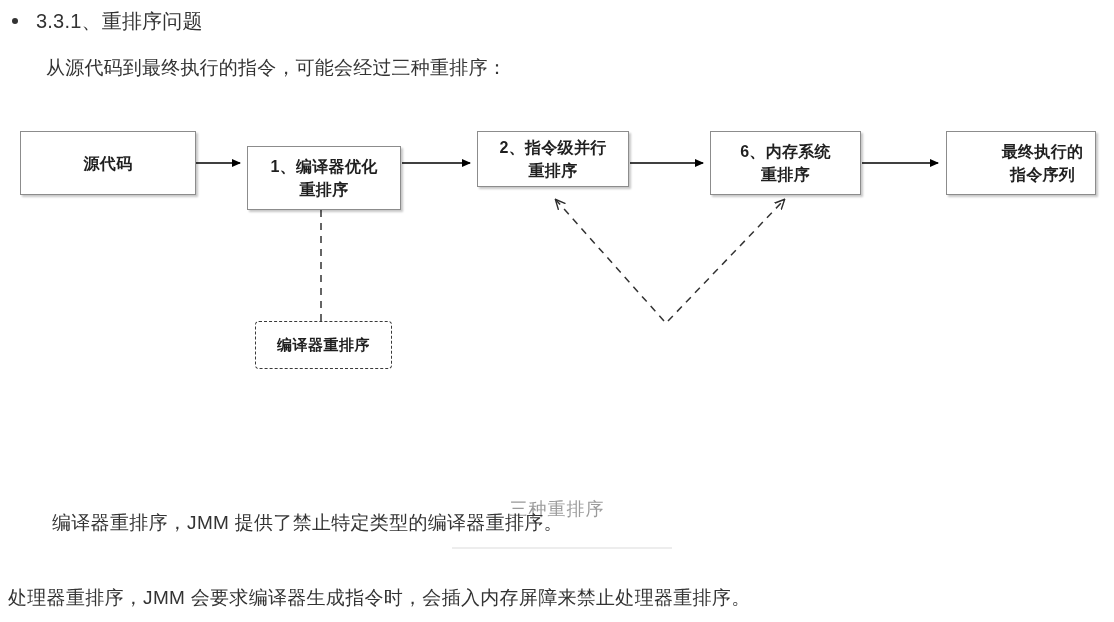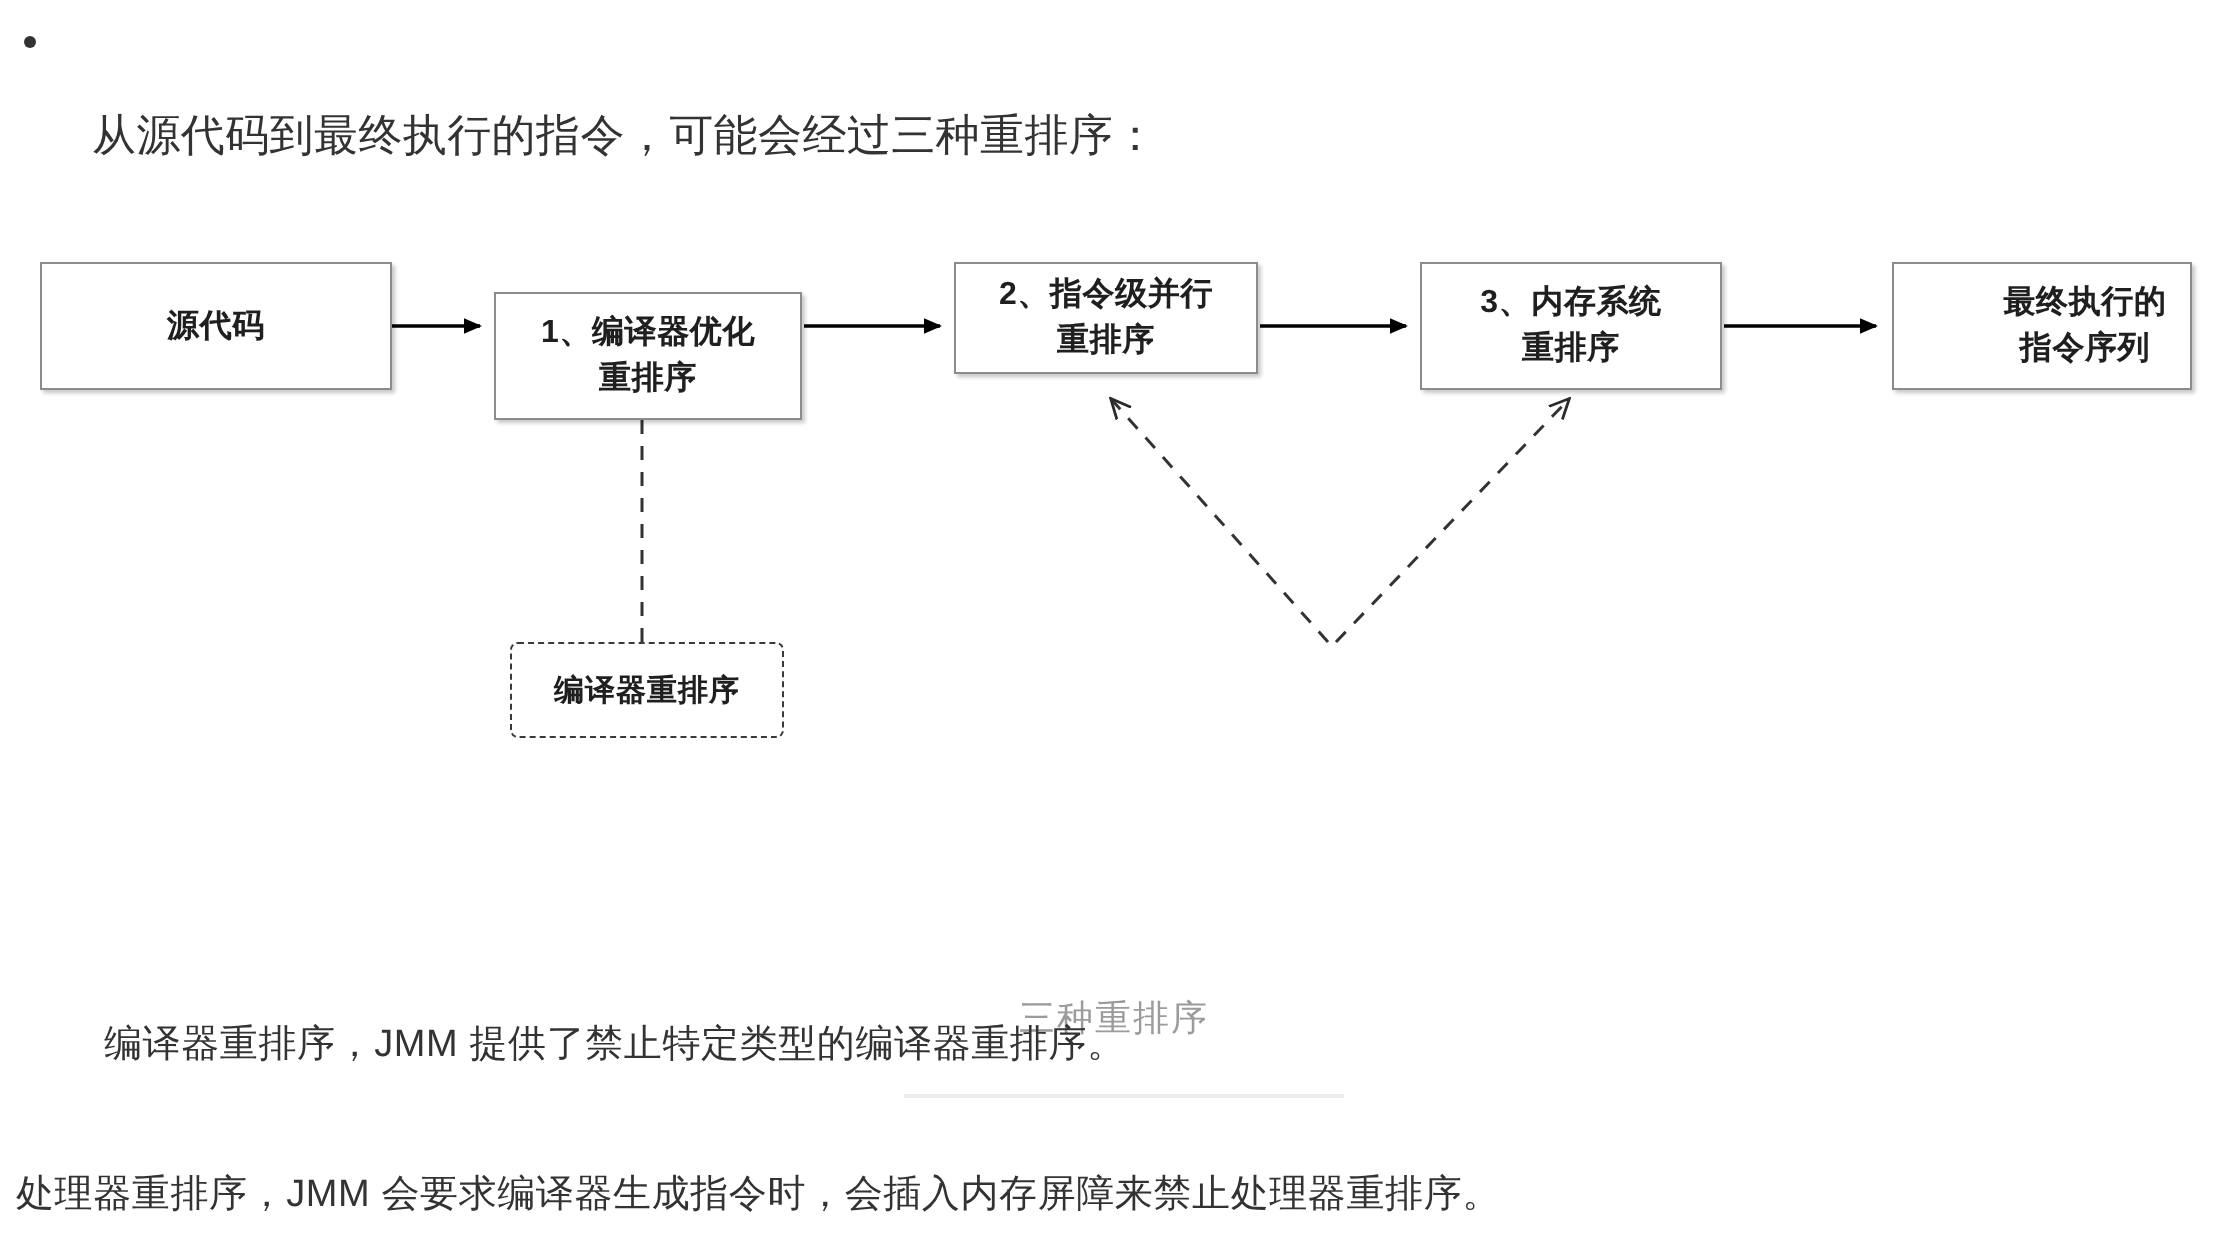--- a/index.html
+++ b/index.html
@@ -38,21 +38,21 @@
   .heading-text {
     font-size: 20px;
     line-height: 30px;
     color: #333333;
     letter-spacing: 0.2px;
   }
   .intro-text {
     position: absolute;
     left: 46px;
     top: 53px;
-    font-size: 22px;
+    font-size: 19px;
     line-height: 30px;
     color: #333333;
     letter-spacing: 0.2px;
     white-space: nowrap;
   }
 
   
   .diagram {
     position: absolute;
     left: 0;
@@ -129,20 +129,21 @@
     white-space: nowrap;
   }
   .para-1 { top: 508px; margin-left: 44px; }
   .para-2 { top: 583px; }
 </style>
 </head>
 <body>
 
 <div class="bullet-line">
   <span class="bullet-dot"></span>
+  <span class="heading-text">3.3.1、重排序问题</span>
 </div>
 
 <div class="intro-text">从源代码到最终执行的指令，可能会经过三种重排序：</div>
 
 <div class="diagram">
 
   <svg width="1114" height="350">
     <defs>
       <marker id="arrowSolid" markerWidth="9" markerHeight="9" refX="8" refY="4.5" orient="auto" markerUnits="userSpaceOnUse">
         <path d="M0,0.6 L9,4.5 L0,8.4 Z" fill="#000000"></path>
@@ -174,21 +175,21 @@
     <span>1、编译器优化
 重排序</span>
   </div>
 
   <div class="node" style="left:477px; top:26px; width:152px; height:56px;">
     <span>2、指令级并行
 重排序</span>
   </div>
 
   <div class="node" style="left:710px; top:26px; width:151px; height:64px;">
-    <span>3、内存系统
+    <span>6、内存系统
 重排序</span>
   </div>
 
   <div class="node" style="left:946px; top:26px; width:150px; height:64px;padding-left:43px;">
     <span>最终执行的
 指令序列</span>
   </div>
 
   <div class="node-dashed" style="left:255px; top:216px; width:137px; height:48px;text-align:right;">
     <span>编译器重排序</span>

